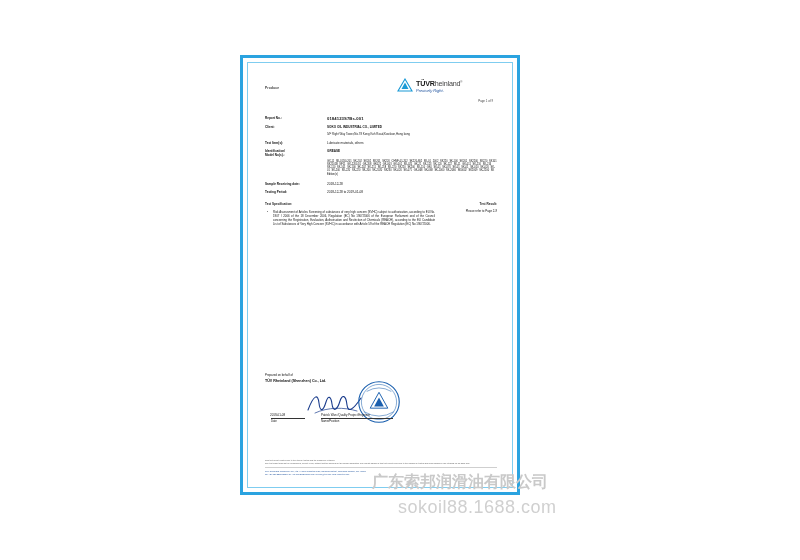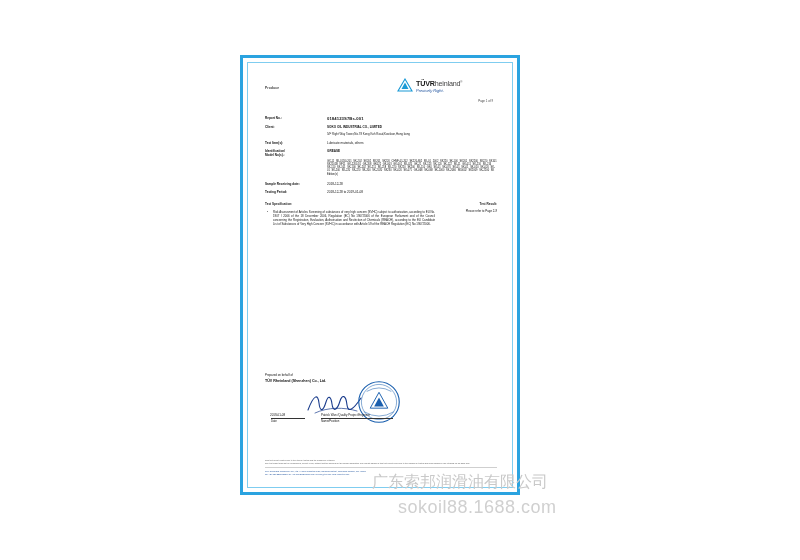--- a/index.html
+++ b/index.html
@@ -271,20 +271,21 @@
   .foot .addr2 { color: #1a4f9c; }
   
   .wm-cn {
     position: absolute;
     left: 372px;
     top: 472px;
     font-size: 16px;
     color: #c9c9c9;
     font-family: "DejaVu Sans", sans-serif;
     white-space: nowrap;
+    font-weight: bold;
   }
   .wm-site {
     position: absolute;
     left: 398px;
     top: 497px;
     font-size: 18px;
     color: #d0d0d0;
     letter-spacing: .5px;
     white-space: nowrap;
     text-align: right;

